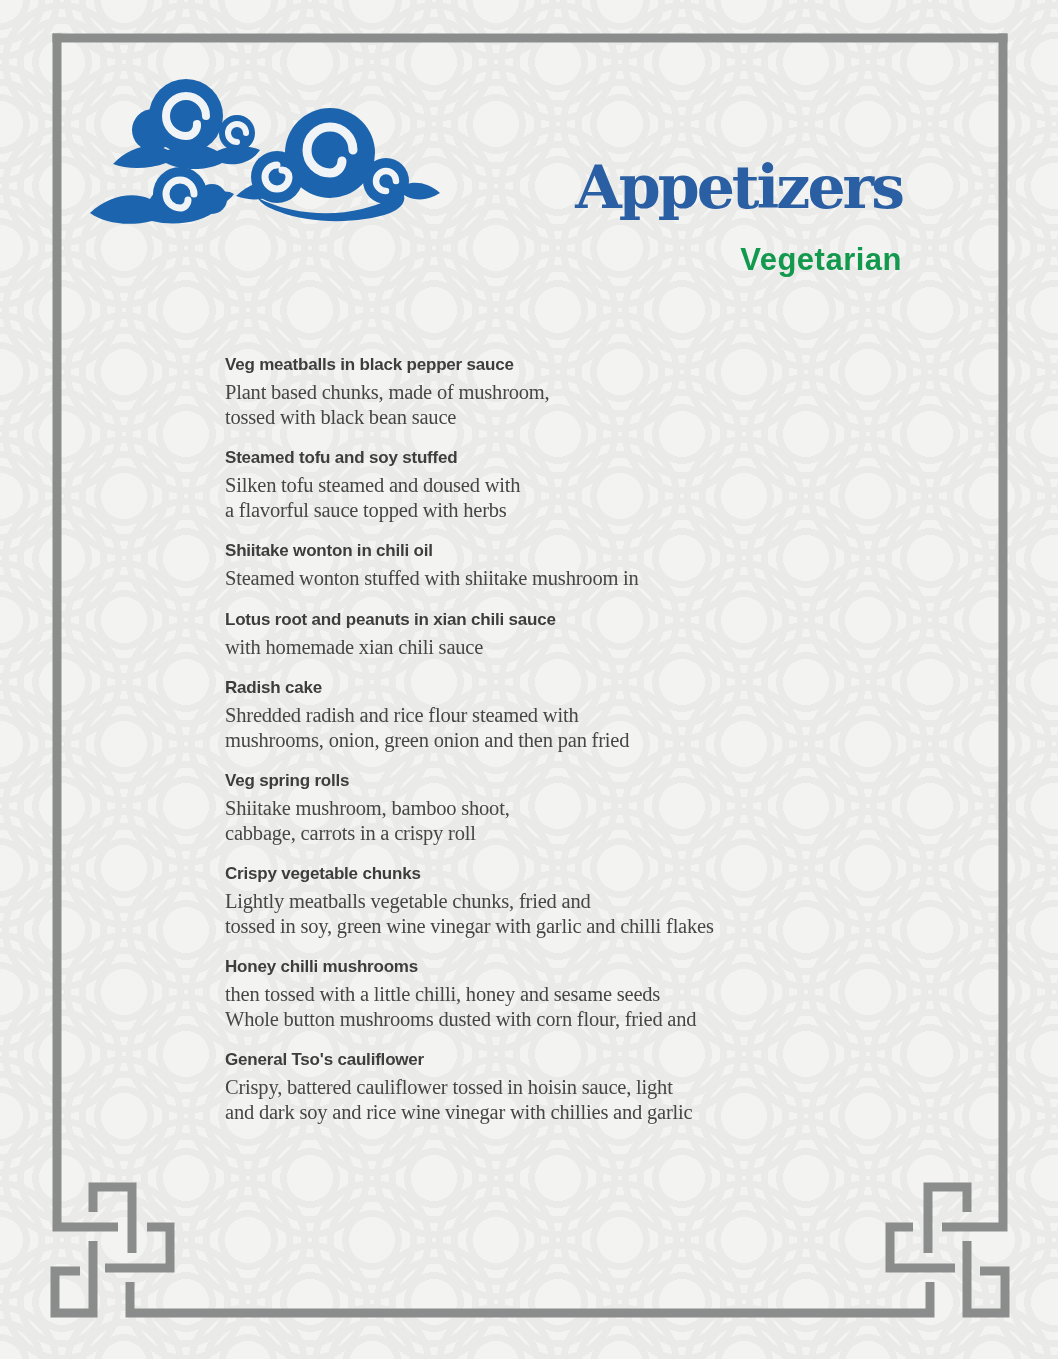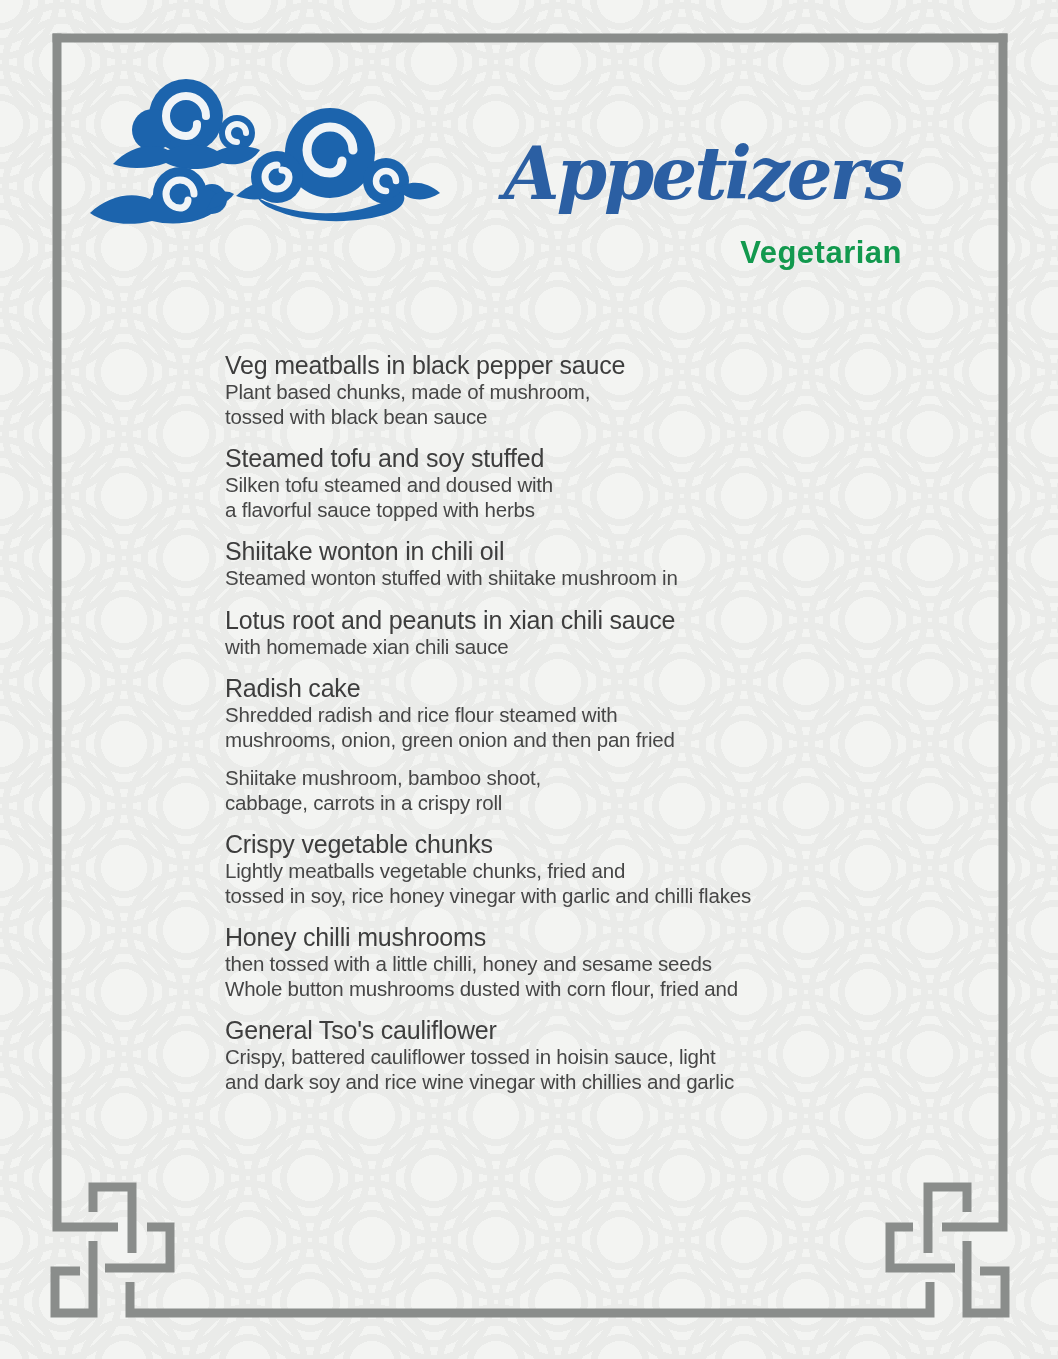--- a/index.html
+++ b/index.html
@@ -39,44 +39,47 @@
     opacity:.8;
   }
   .decor-svg{position:absolute;inset:0;width:100%;height:100%;z-index:1;}
   .clouds-svg{position:absolute;inset:0;width:100%;height:100%;z-index:2;}
   .header{
     position:absolute;top:134px;right:156px;z-index:3;
     text-align:right;
   }
   .page-title{
     font-family:"DejaVu Serif",serif;
-    font-style:italic;font-weight:bold;
-    font-size:72px;line-height:1.1;
+    font-weight:bold;
+    font-size:60px;line-height:1.1;
     letter-spacing:-3px;
     color:var(--title-blue);
+    margin-top:20px;
   }
   .page-subtitle{
     margin-top:22px;
     font-size:31px;font-weight:bold;
     letter-spacing:.5px;
     color:var(--subtitle-green);
   }
   .menu{
     position:absolute;left:225px;top:350px;width:600px;z-index:3;
   }
   .menu-item{margin-bottom:14px;}
   .menu-item-name{
-    font-size:25px;line-height:30px;
+    font-size:17px;line-height:30px;
     letter-spacing:-.2px;
     color:var(--text-dark);
+    font-weight:bold;
   }
   .menu-item-description{
     font-size:20.5px;line-height:24.5px;
     letter-spacing:-.2px;
     color:#464646;
+    font-family:Liberation Serif, serif;
   }
 </style>
 </head>
 <body>
 
 <div class="page">
 
   <div class="bg-pattern"></div>
 
   <svg class="decor-svg" viewBox="0 0 1058 1359" fill="none" stroke="#8a8d8b" stroke-width="9">
@@ -170,31 +173,32 @@
 
     <div class="menu-item">
       <div class="menu-item-name">Radish cake</div>
       <div class="menu-item-description">
           <div>Shredded radish and rice flour steamed with</div>
           <div>mushrooms, onion, green onion and then pan fried</div>
         </div>
     </div>
 
     <div class="menu-item">
+      <div class="menu-item-name">Veg spring rolls</div>
       <div class="menu-item-description">
           <div>Shiitake mushroom, bamboo shoot,</div>
           <div>cabbage, carrots in a crispy roll</div>
         </div>
     </div>
 
     <div class="menu-item">
       <div class="menu-item-name">Crispy vegetable chunks</div>
       <div class="menu-item-description">
           <div>Lightly meatballs vegetable chunks, fried and</div>
-          <div>tossed in soy, rice honey vinegar with garlic and chilli flakes</div>
+          <div>tossed in soy, green wine vinegar with garlic and chilli flakes</div>
         </div>
     </div>
 
     <div class="menu-item">
       <div class="menu-item-name">Honey chilli mushrooms</div>
       <div class="menu-item-description">
           <div>then tossed with a little chilli, honey and sesame seeds</div>
           <div>Whole button mushrooms dusted with corn flour, fried and</div>
         </div>
     </div>

